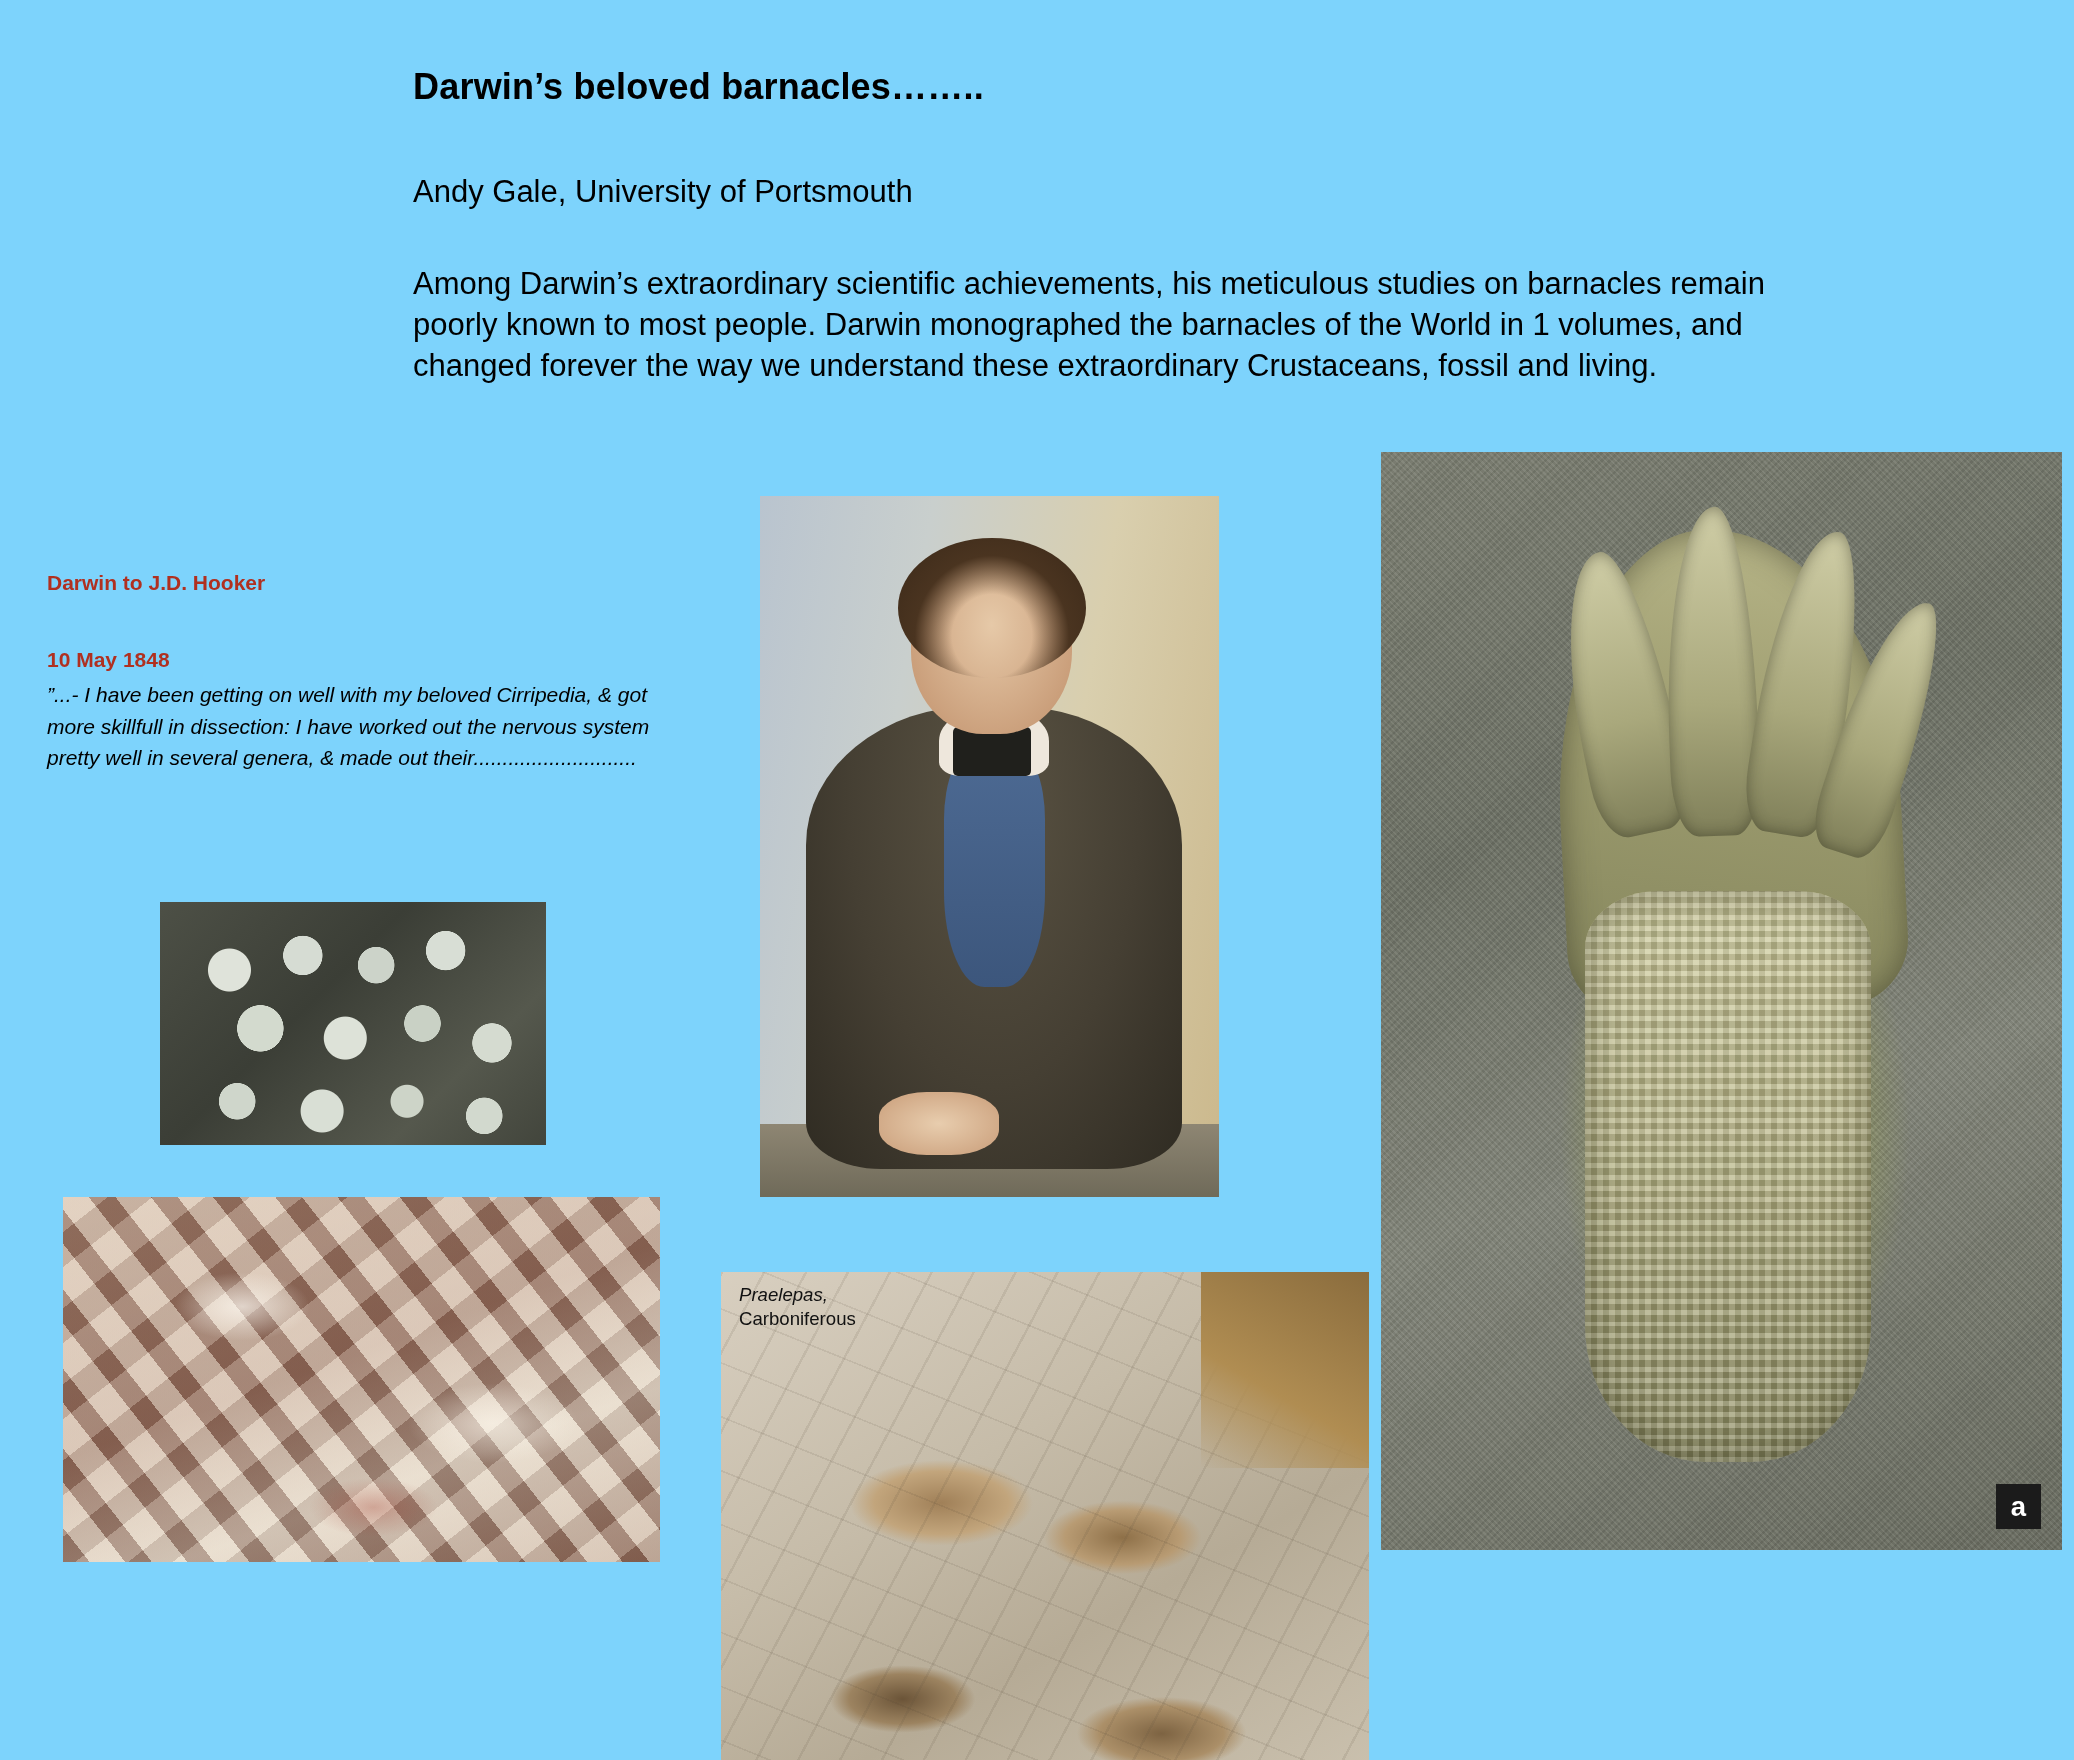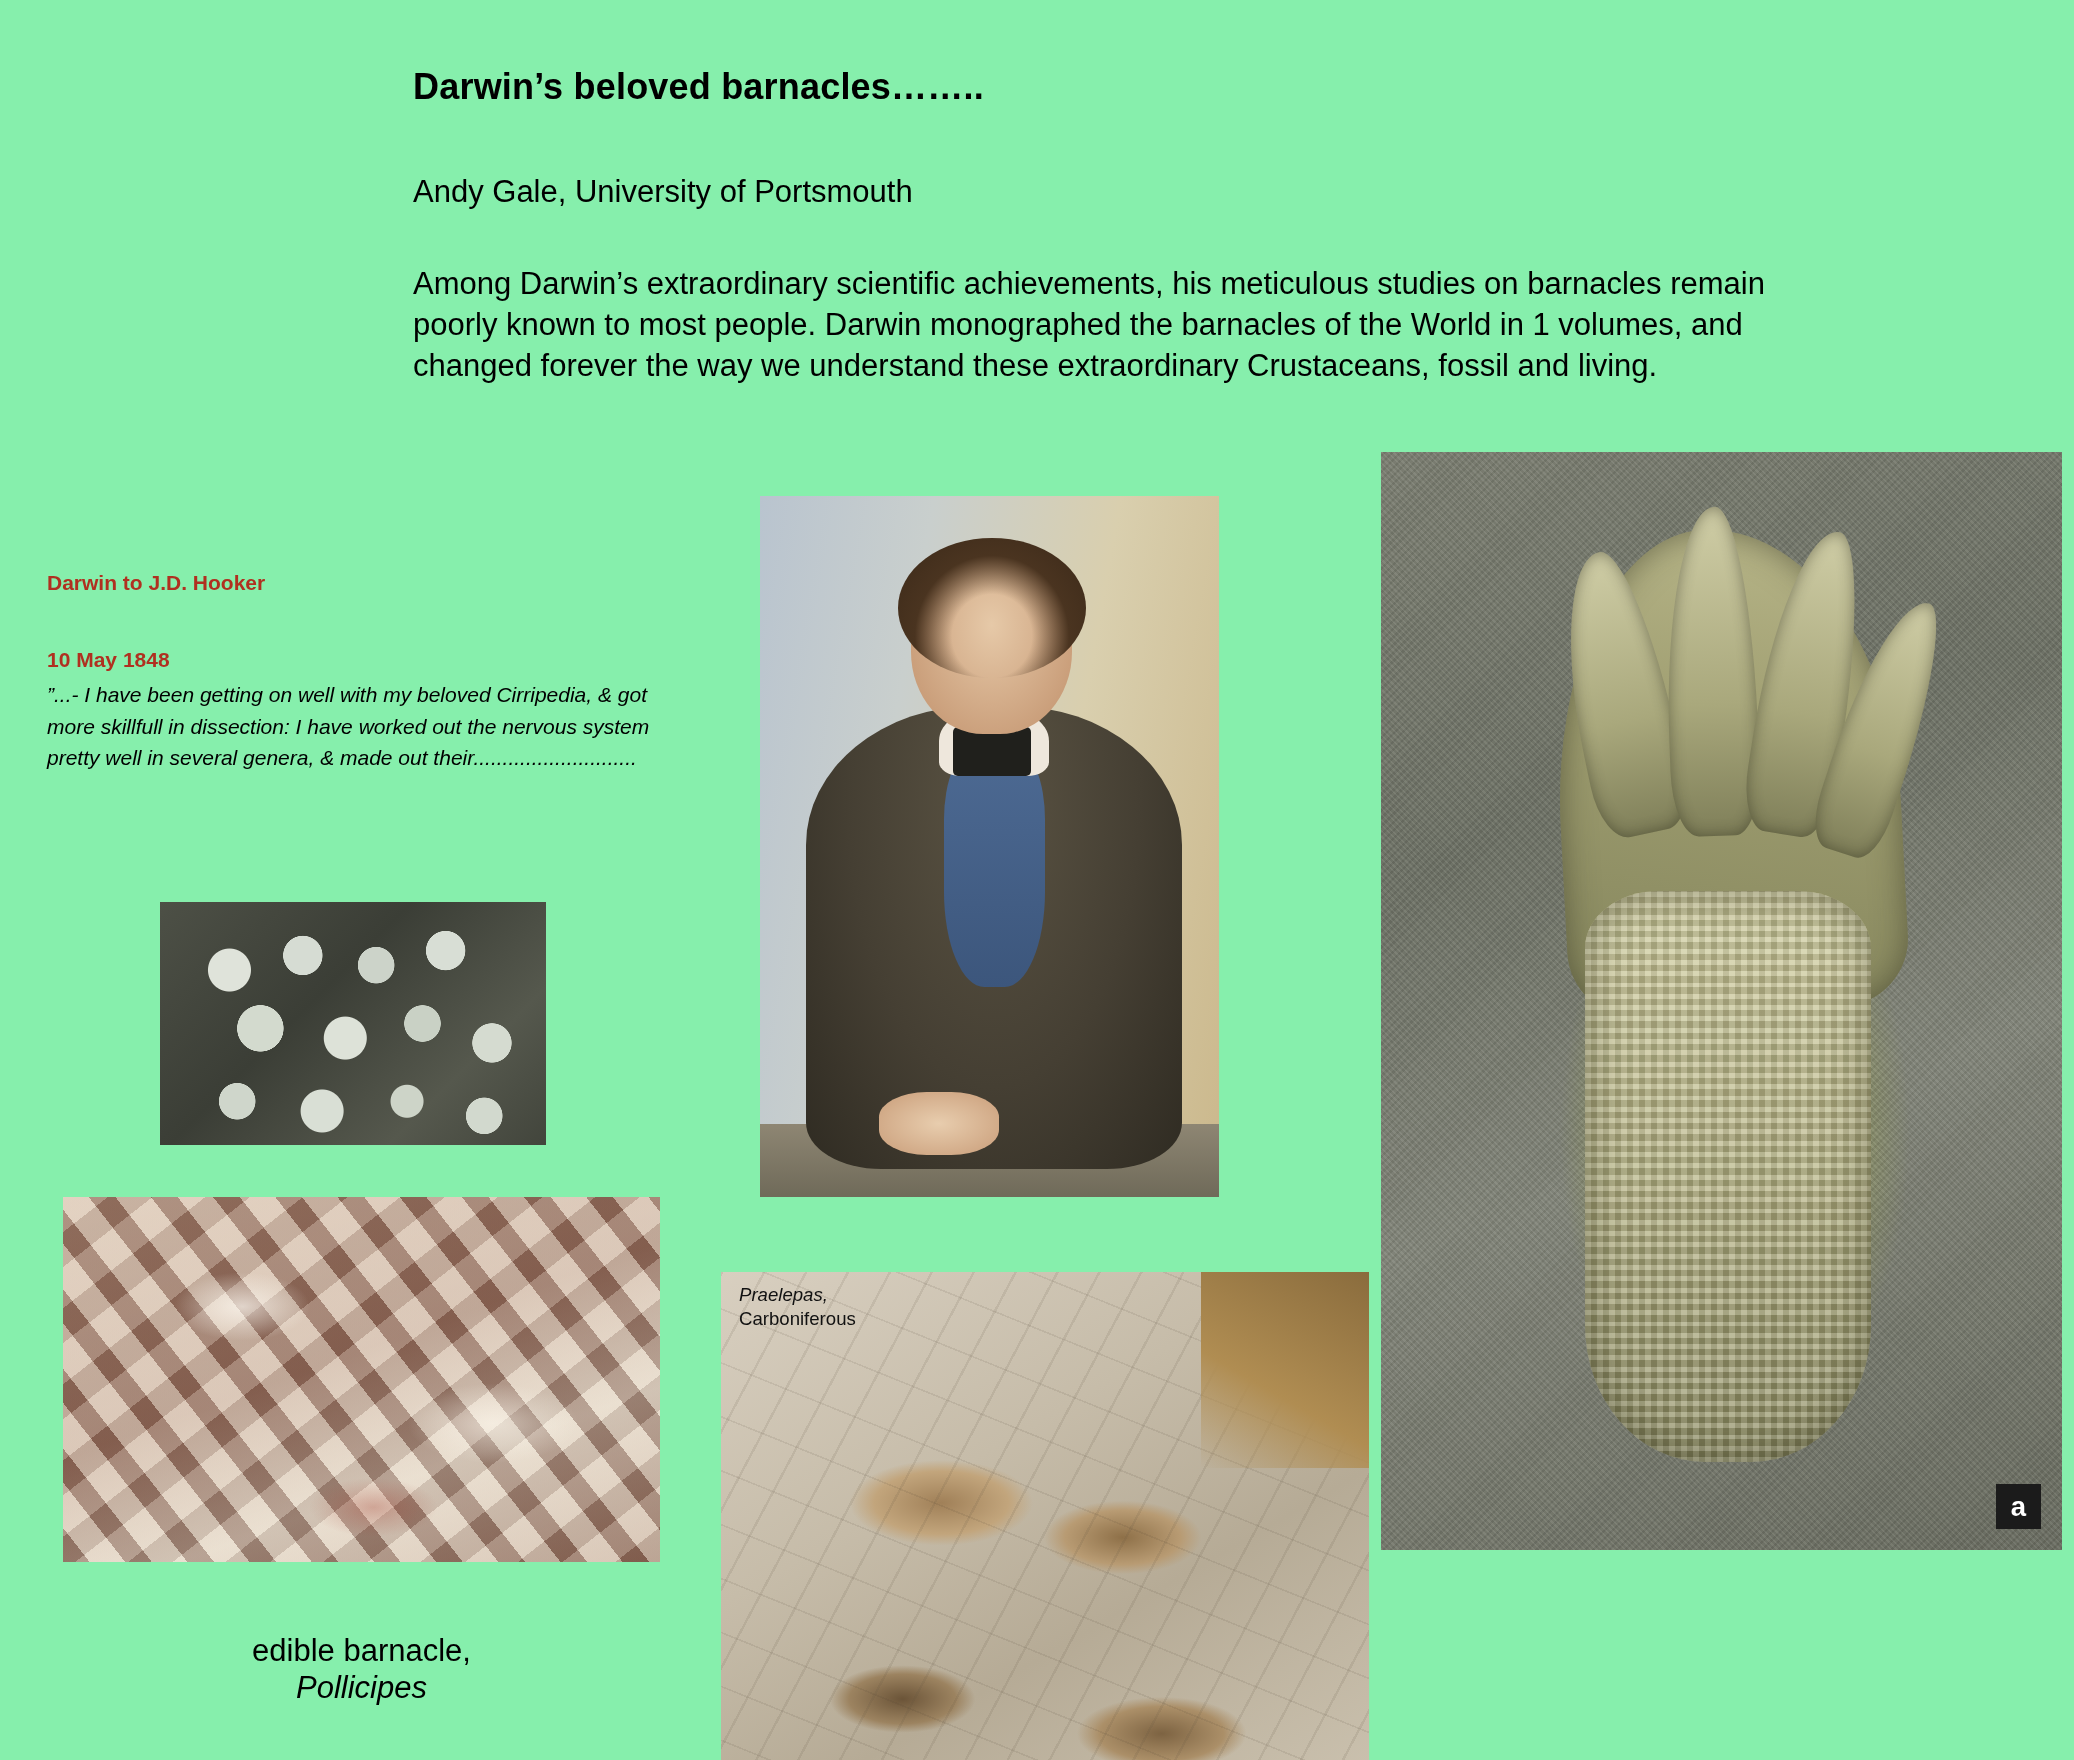--- a/index.html
+++ b/index.html
@@ -12,21 +12,21 @@
     height: 1760px;
     position: relative;
     font-family: "Liberation Sans", sans-serif;
     color: #000000;
     overflow: hidden;
   }
 
   .slide {
     position: absolute;
     inset: 0;
-    background: #86efac;
+    background: #7dd3fc;
   }
 
   
   .title {
     position: absolute;
     left: 413px;
     top: 66px;
     font-size: 36px;
     font-weight: bold;
     letter-spacing: 0.2px;
@@ -339,20 +339,16 @@
     <div class="rock-noise"></div>
     <div class="capitulum"></div>
     <div class="plate p1"></div>
     <div class="plate p2"></div>
     <div class="plate p3"></div>
     <div class="plate p4"></div>
     <div class="peduncle"></div>
     <div class="scale-badge">a</div>
   </div>
 
-  <div class="caption" id="cap-pollicipes">
-    <div>edible barnacle,</div>
-    <div class="it">Pollicipes</div>
-  </div>
 
 
 </div>
 
 
 </body></html>

